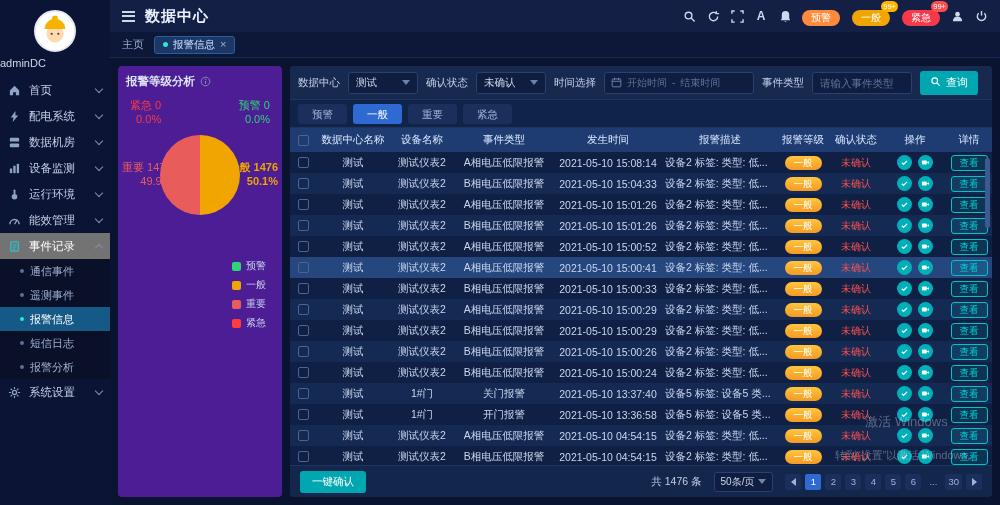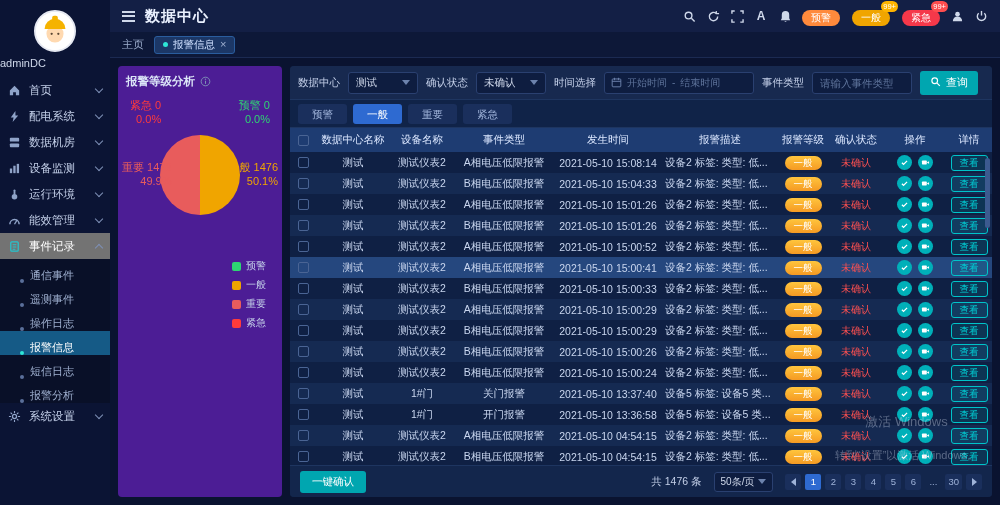--- a/index.html
+++ b/index.html
@@ -15,21 +15,21 @@
 .nav-item{height:26px;display:flex;align-items:center;padding:0 8px;gap:8px;font-size:11.5px;color:#c3cfe8;cursor:pointer}
 .nav-item.active{background:#737373;color:#fff}
 .nav-icon{width:13px;height:13px;color:#8fa3c8;flex:none}
 .nav-item.active .nav-icon{color:#24c6d0}
 .nav-icon svg{width:13px;height:13px;display:block}
 .nav-label{flex:1;white-space:nowrap;overflow:hidden}
 .chev{width:6px;height:6px;border-right:1.5px solid #7e90b6;border-bottom:1.5px solid #7e90b6;flex:none}
 .chev.down{transform:rotate(45deg);margin-top:-3px}
 .chev.up{transform:rotate(-135deg);margin-top:3px}
 .submenu{background:#091028}
-.sub-item{height:24px;display:flex;align-items:flex-end;gap:6px;padding:0 8px 0 20px;font-size:11px;color:#9fb0d0;cursor:pointer;white-space:nowrap;overflow:hidden}
+.sub-item{height:24px;display:flex;align-items:center;gap:6px;padding:0 8px 0 20px;font-size:11px;color:#9fb0d0;cursor:pointer;white-space:nowrap;overflow:hidden}
 .sub-item.active{background:#155a86;color:#fff}
 .sub-dot{width:4px;height:4px;border-radius:50%;background:#5a6f9a;flex:none}
 .sub-item.active .sub-dot{background:#2ee6d6}
 
 .main{flex:1;display:flex;flex-direction:column;min-width:0}
 .header{height:32px;background:#131f45;display:flex;align-items:center;padding:0 12px;gap:10px;flex:none}
 .hamburger{display:inline-flex;flex-direction:column;gap:2.5px;cursor:pointer}
 .hamburger i{width:13px;height:2px;background:#cfd8ea;display:block}
 .app-title{font-size:15px;font-weight:bold;color:#eaf1ff;letter-spacing:1px}
 .header-right{margin-left:auto;display:flex;align-items:center;gap:10px}
@@ -203,24 +203,20 @@
         </div>
         <div class="submenu">
           <div class="sub-item">
             <i class="sub-dot"></i>
             <span>通信事件</span>
           </div>
           <div class="sub-item">
             <i class="sub-dot"></i>
             <span>遥测事件</span>
           </div>
-          <div class="sub-item">
-            <i class="sub-dot"></i>
-            <span>操作日志</span>
-          </div>
           <div class="sub-item active">
             <i class="sub-dot"></i>
             <span>报警信息</span>
           </div>
           <div class="sub-item">
             <i class="sub-dot"></i>
             <span>短信日志</span>
           </div>
           <div class="sub-item">
             <i class="sub-dot"></i>
@@ -314,21 +310,21 @@
               </svg>
             </span>
         </div>
         <div class="pie-wrap">
           <div id="pie" class="pie" style="background: conic-gradient(rgb(46, 213, 115) 0%, rgb(46, 213, 115) 0%, rgb(240, 165, 0) 0%, rgb(240, 165, 0) 50.1%, rgb(232, 92, 92) 50.1%, rgb(232, 92, 92) 100%, rgb(255, 59, 59) 100%, rgb(255, 59, 59) 100%);"></div>
           <div id="pie-labels">
               <div class="pie-label tr" style="color: rgb(46, 213, 115);">
                 <div>预警 0</div>
                 <div>0.0%</div>
               </div>
-              <div class="pie-label r" style="color: rgb(240, 165, 0);">
+              <div class="pie-label r" style="color: rgb(240, 165, 0); font-weight: bold;">
                 <div>一般 1476</div>
                 <div>50.1%</div>
               </div>
               <div class="pie-label l" style="color: rgb(232, 92, 92);">
                 <div>重要 1472</div>
                 <div>49.9%</div>
               </div>
               <div class="pie-label tl" style="color: rgb(255, 59, 59);">
                 <div>紧急 0</div>
                 <div>0.0%</div>

